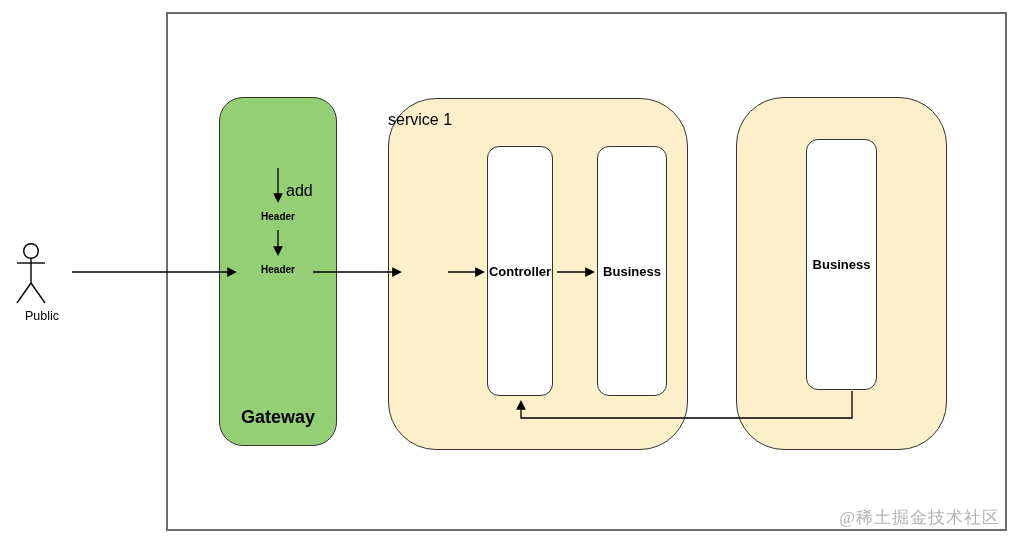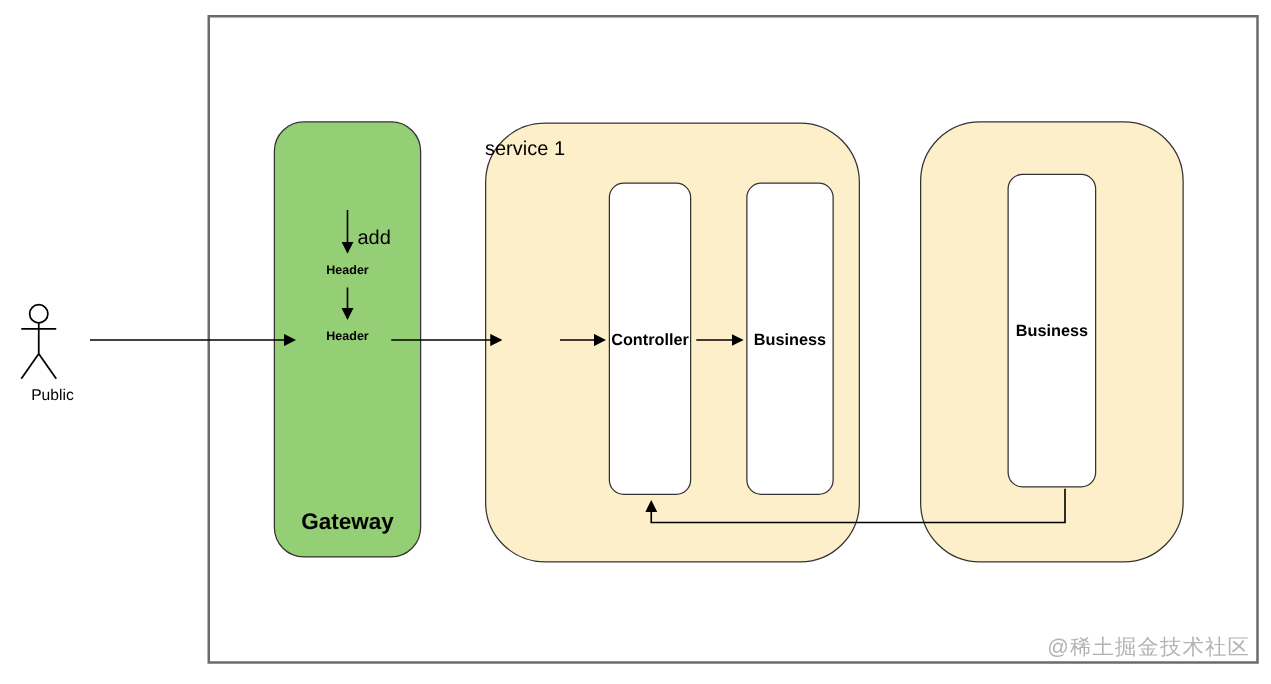--- a/index.html
+++ b/index.html
@@ -41,21 +41,21 @@
   .node-business2{left:806px;top:139px;width:71px;height:251px;}
 
   
   .actor-figure{position:absolute;left:12px;top:242px;z-index:3;}
   .actor-label{position:absolute;left:3px;top:309px;width:56px;text-align:right;font-size:12.5px;z-index:3;}
 
   
   .arrows{position:absolute;left:0;top:0;width:1017px;height:547px;z-index:4;pointer-events:none;}
 
   .watermark{position:absolute;left:800px;top:506px;width:200px;text-align:right;
-    font-size:17px;color:var(--watermark_color,#b3b3b3);z-index:5;letter-spacing:1px;}
+    font-size:17px;color:var(--watermark_color,#b3b3b3);z-index:5;letter-spacing:1px;font-family:Liberation Serif, serif;}
 </style>
 </head>
 <body>
 
 <div id="canvas">
 
   <div class="outer-rect"></div>
 
   <svg class="actor-figure" width="38" height="64" viewBox="0 0 38 64">
     <g stroke="#000" stroke-width="1.4" fill="none">

